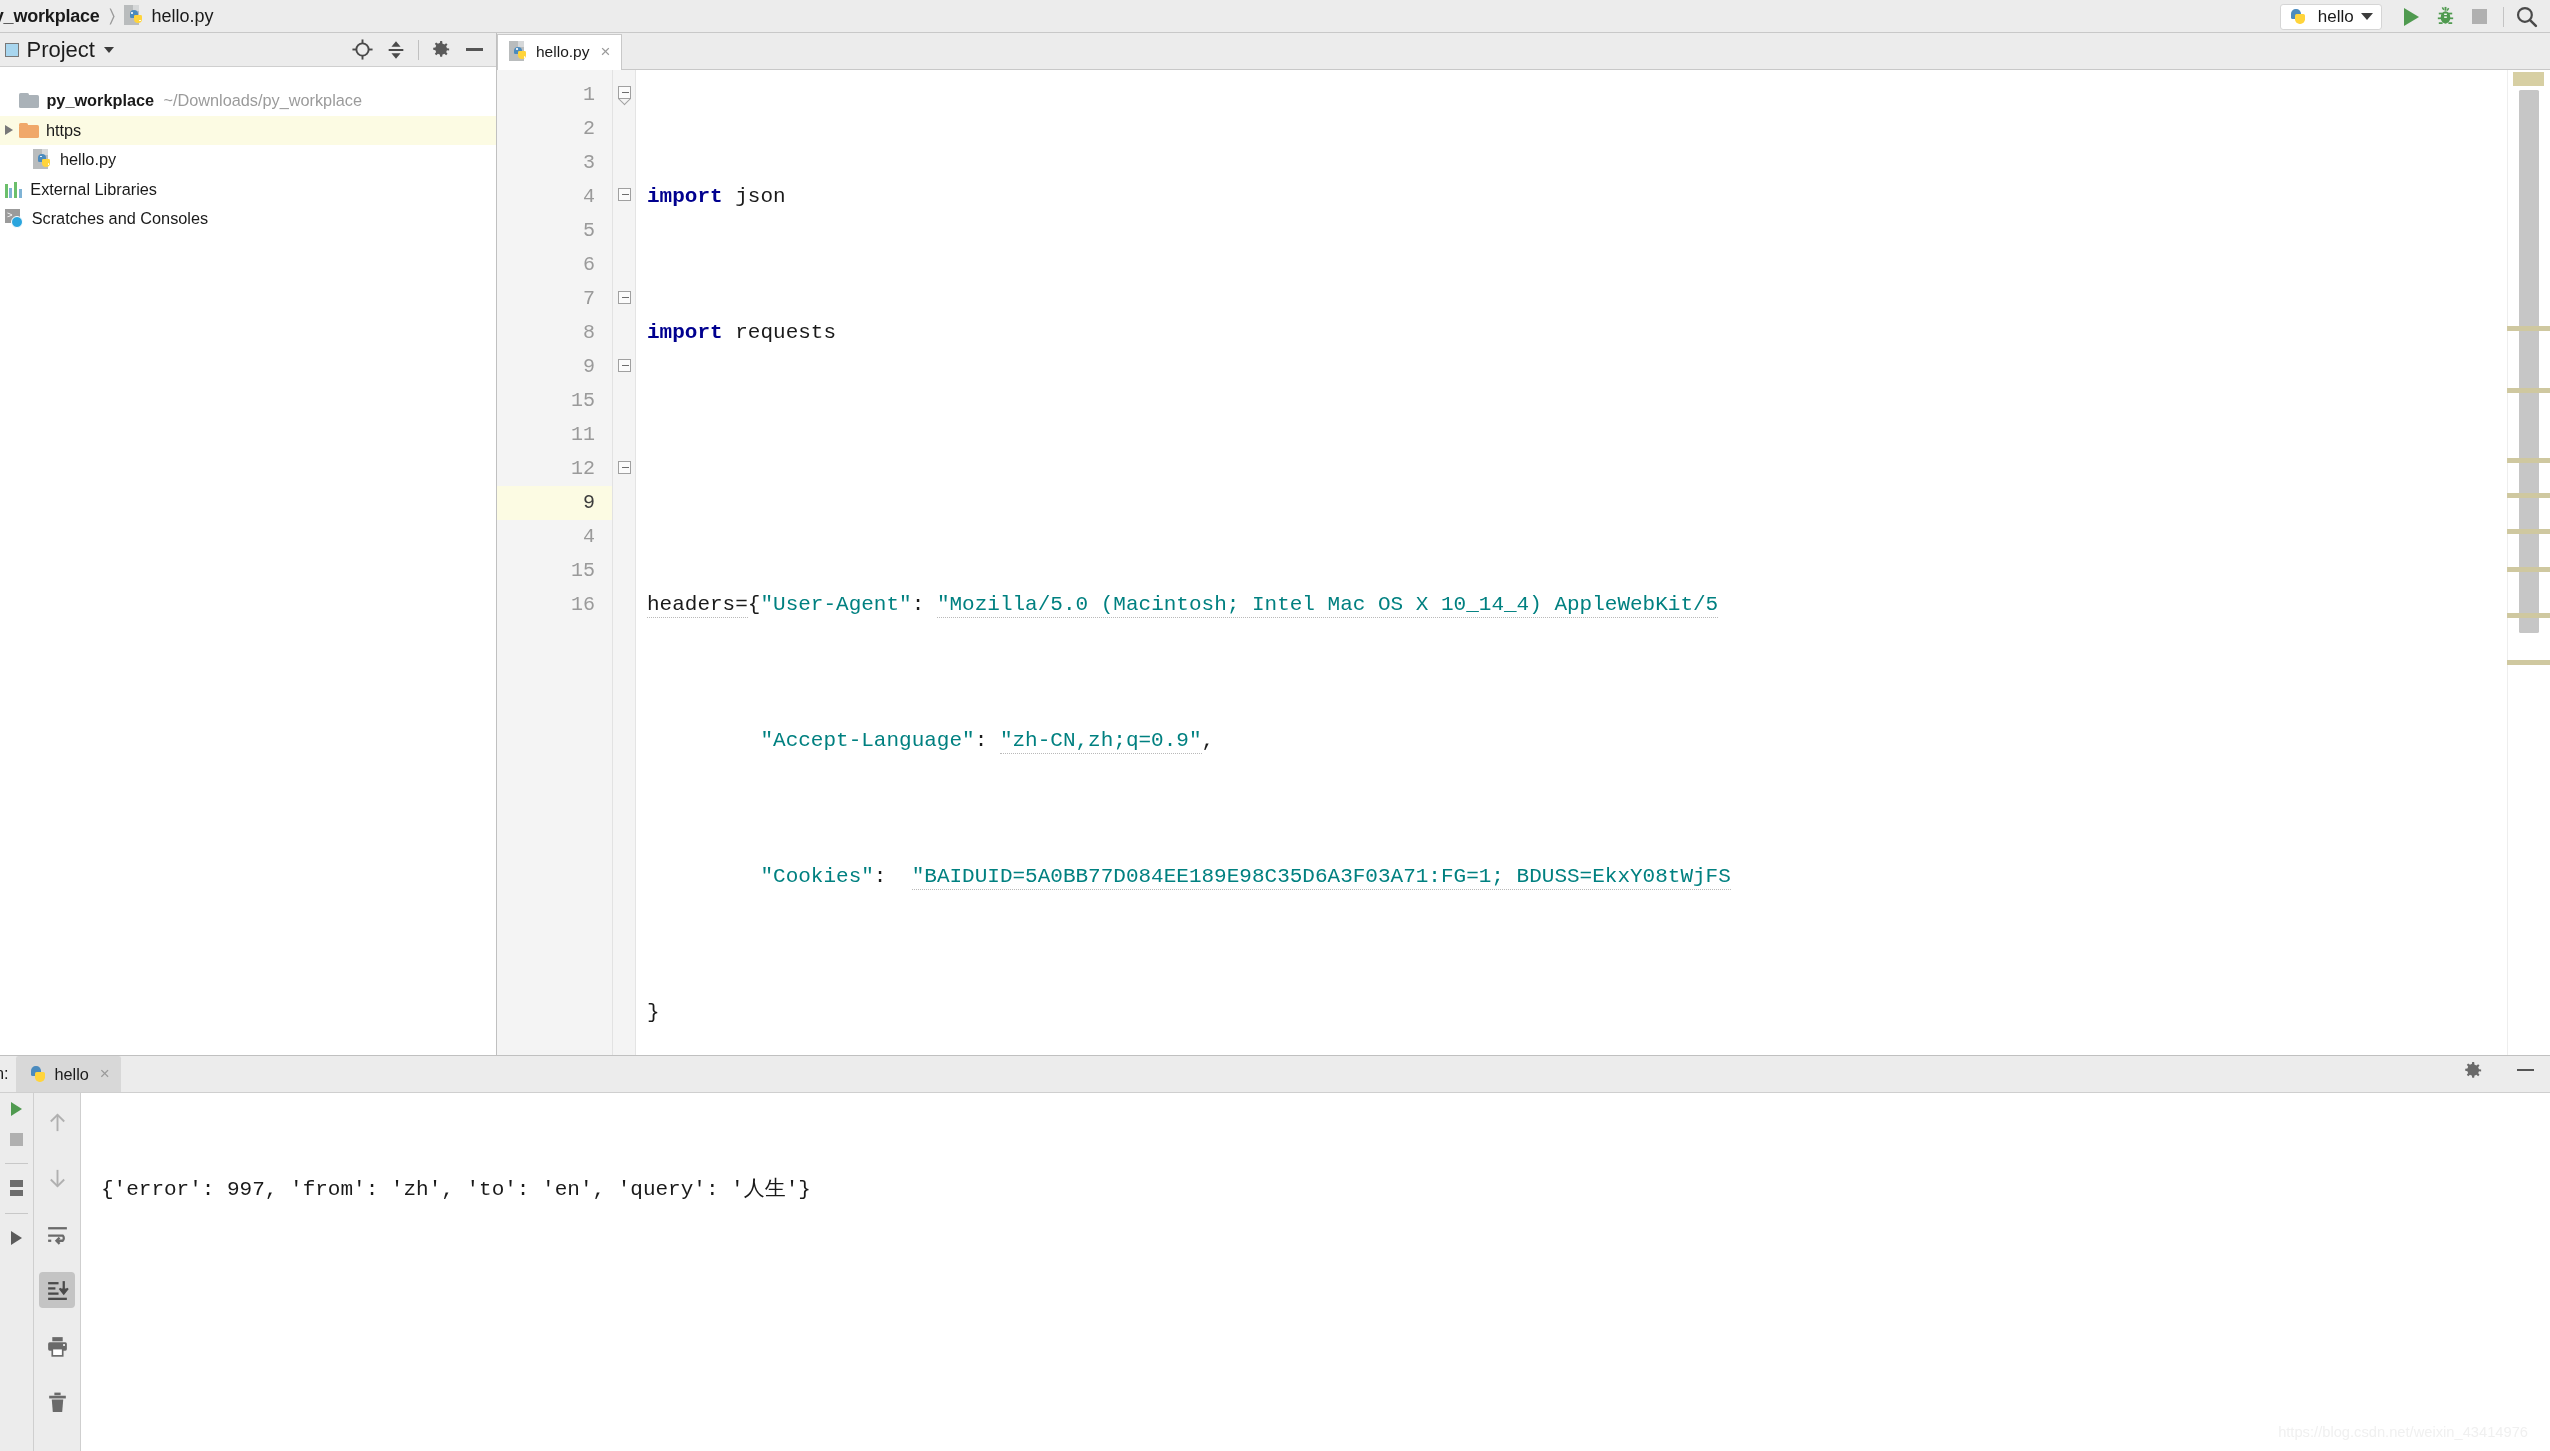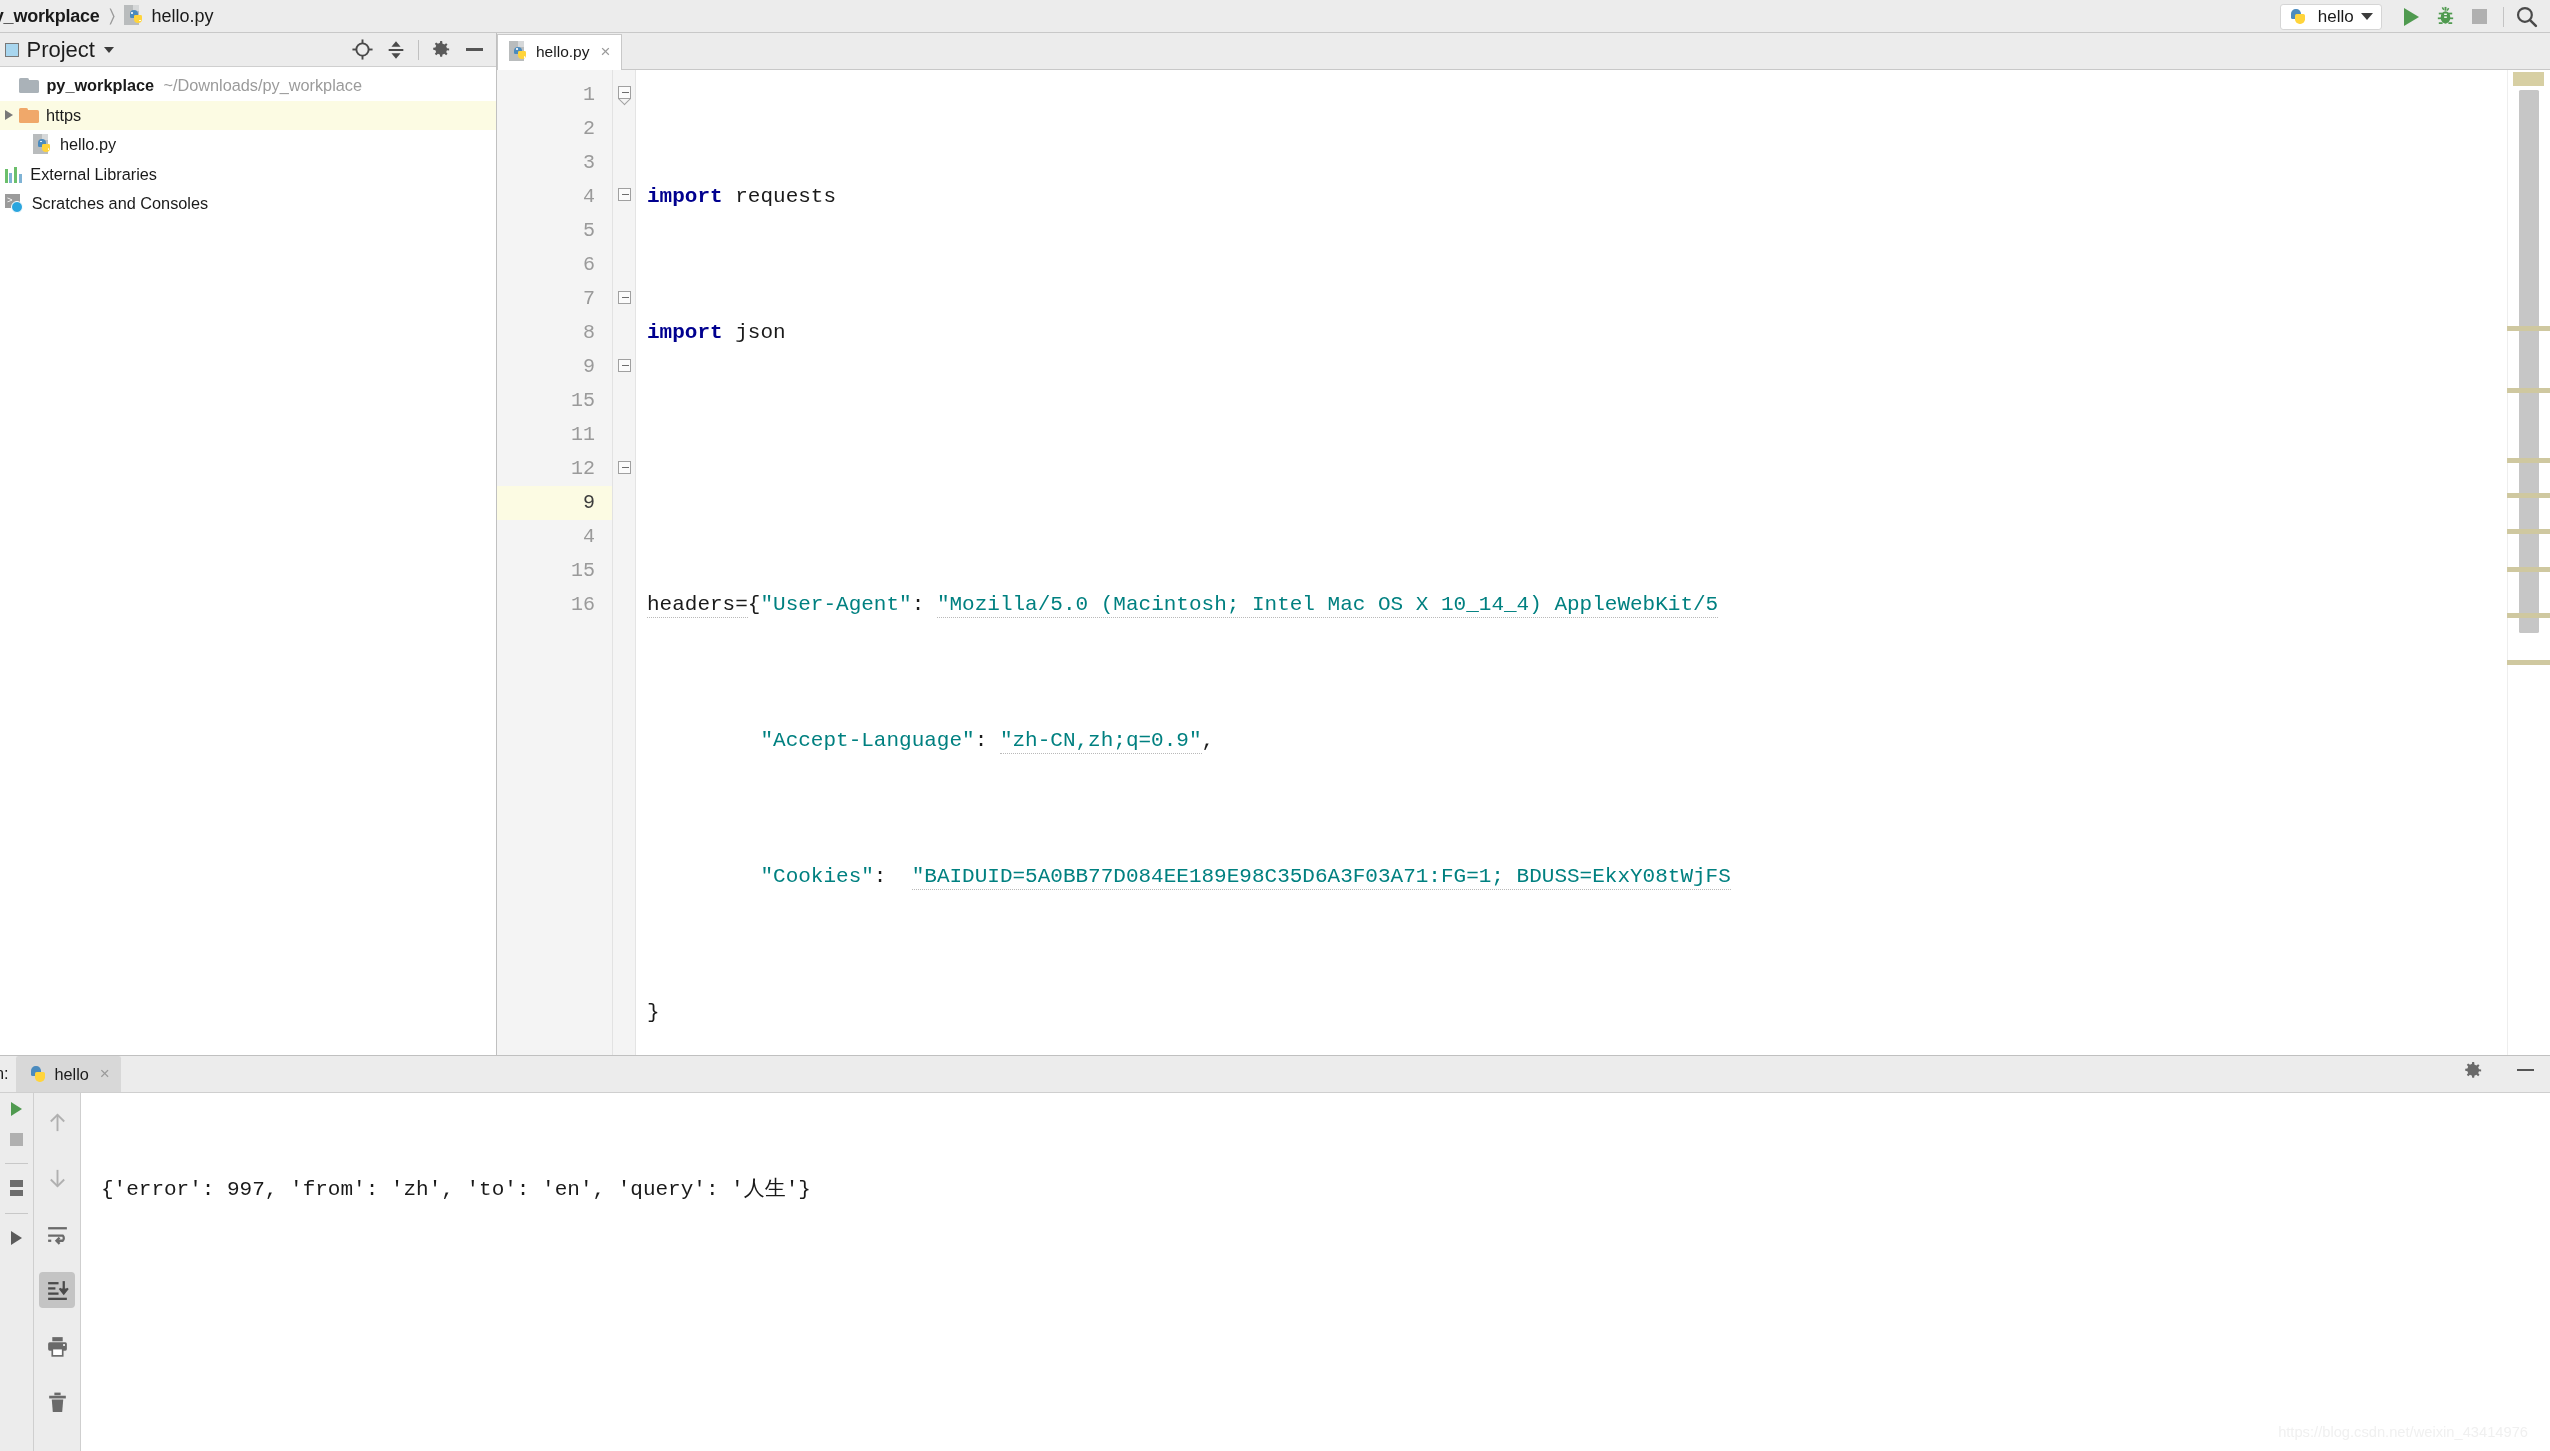--- a/index.html
+++ b/index.html
@@ -75,21 +75,21 @@
     padding-left: 4.7px; position: relative;
   }
   .proj-sq { width:14px;height:14px;border:1.6px solid #787878;background:#a8d6ef; margin-right:7.8px; }
   .proj-title { font-size: 22px; color: #1c1c1c; }
   .proj-header .caret-down { margin-left: 9.3px; border-top-color:#3c3c3c; border-left-width:5.4px;border-right-width:5.4px;border-top-width:6.2px; }
   .proj-icons { position:absolute; right: 4.7px; display:flex; align-items:center; gap: 0; }
   .pi { width:34px;height:34px;display:flex;align-items:center;justify-content:center; }
   .pi-div { width:0.8px;height:20px;background:#c0c0c0;margin:0 4.7px; }
   .minus-ico { width: 17px; height: 2.3px; background: #555; }
 
-  .tree { flex: 1; padding-top: 4px; font-size: 16.3px; color: #1a1a1a; overflow: hidden; }
+  .tree { flex: 1; padding-top: 19px; font-size: 16.3px; color: #1a1a1a; overflow: hidden; }
   .trow { display:flex; align-items:center; height: 29.5px; padding-left: 4.7px; white-space: nowrap; }
   .trow.sel { background: #fcfbe3; }
   .arrow-r { width:0;height:0;border-left:8.5px solid #787878;border-top:5.4px solid transparent;border-bottom:5.4px solid transparent; margin-right: 6.2px; }
   .arrow-space { width: 14.7px; }
   .ind1 { padding-left: 4.7px; }
   .ind2 { padding-left: 33px; }
   .folder { width: 20px; height: 15.5px; position: relative; margin-right: 7px; }
   .folder .tab { position:absolute; left:0; top:0; width:9.3px;height:3.9px;border-radius:1.6px 1.6px 0 0; }
   .folder .body { position:absolute; left:0; top:2.3px; width:20px;height:13px;border-radius:1.6px; }
   .f-gray .tab, .f-gray .body { background:#aab2b8; }
@@ -435,23 +435,23 @@
           <div class="fold-mark" style="top:281px;">
               <span class="fold-box"></span>
             </div>
           <div class="fold-mark" style="top:383px;">
               <span class="fold-box"></span>
             </div>
         </div>
 
         <div class="code">
 
+          <div class="cline"><span class="kw">import</span><span> </span><span>json</span></div>
+
           <div class="cline"><span class="kw">import</span><span> </span><span>requests</span></div>
-
-          <div class="cline"><span class="kw">import</span><span> </span><span>json</span></div>
 
           <div class="cline"></div>
 
           <div class="cline"><span class="wavy">headers=</span><span>{</span><span class="str">"User-Agent"</span><span>:</span><span> </span><span class="str wavy">"Mozilla/5.0 (Macintosh; Intel Mac OS X 10_14_4) AppleWebKit/5</span></div>
 
           <div class="cline"><span>         </span><span class="str">"Accept-Language"</span><span>:</span><span> </span><span class="str wavy">"zh-CN,zh;q=0.9"</span><span>,</span></div>
 
           <div class="cline"><span>         </span><span class="str">"Cookies"</span><span>:</span><span>  </span><span class="str wavy">"BAIDUID=5A0BB77D084EE189E98C35D6A3F03A71:FG=1; BDUSS=EkxY08tWjFS</span></div>
 
           <div class="cline"><span>}</span></div>

